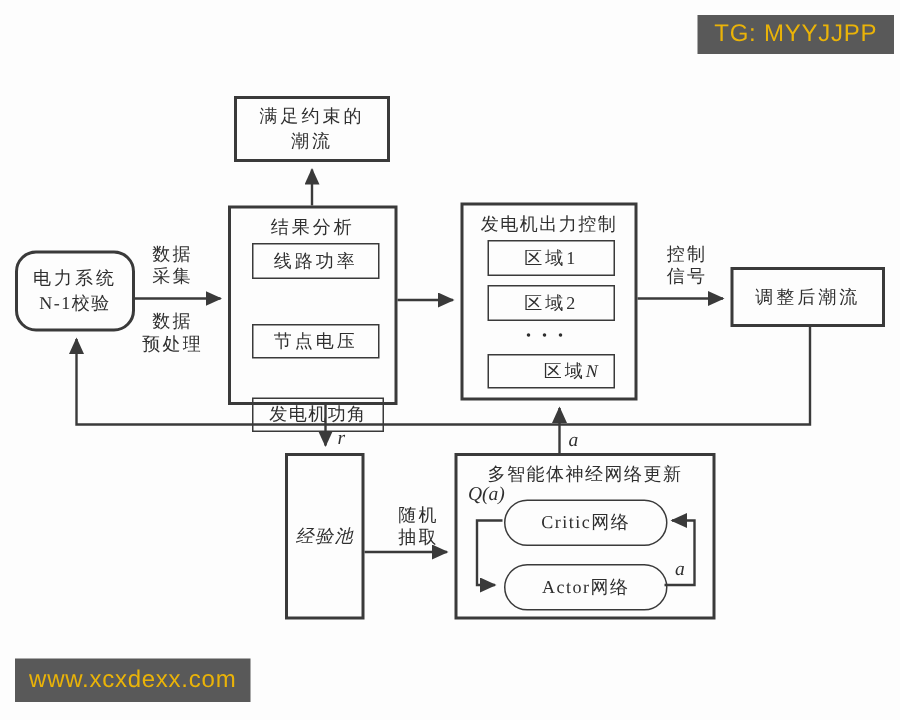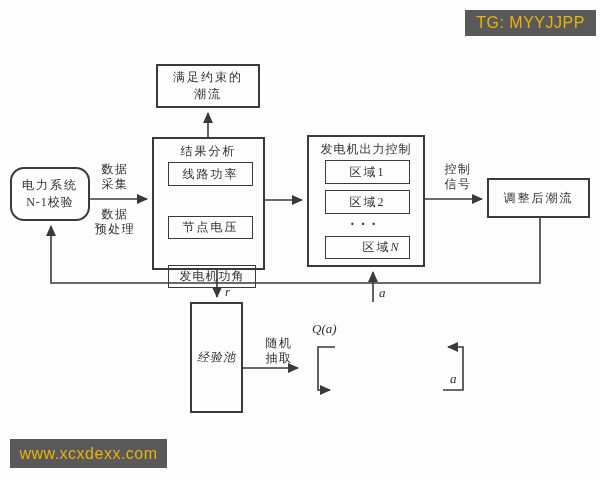--- a/index.html
+++ b/index.html
@@ -101,20 +101,25 @@
   </div>
 
   <div class="box center-flex" style="left:487px;top:178px;width:103px;height:40px;">
     <div class="cn" style="font-size:12px;">调整后潮流</div>
   </div>
 
   <div class="box center-flex" style="left:190px;top:302px;width:53px;height:111px;">
     <div style="font-size:12px;letter-spacing:1px;font-style:italic;">经验池</div>
   </div>
 
+  <div class="box" style="left:303px;top:302px;width:174px;height:111px;">
+    <div class="box-title" style="letter-spacing:1px;">多智能体神经网络更新</div>
+    <div class="stadium" style="left:31px;top:29px;width:109px;height:31px;">Critic网络</div>
+    <div class="stadium" style="left:31px;top:72px;width:109px;height:31px;">Actor网络</div>
+  </div>
 
   <div class="two-line" style="left:92px;top:162px;width:46px;">
     <div>数据</div>
     <div>采集</div>
   </div>
 
   <div class="two-line" style="left:92px;top:207px;width:46px;">
     <div>数据</div>
     <div>预处理</div>
   </div>

